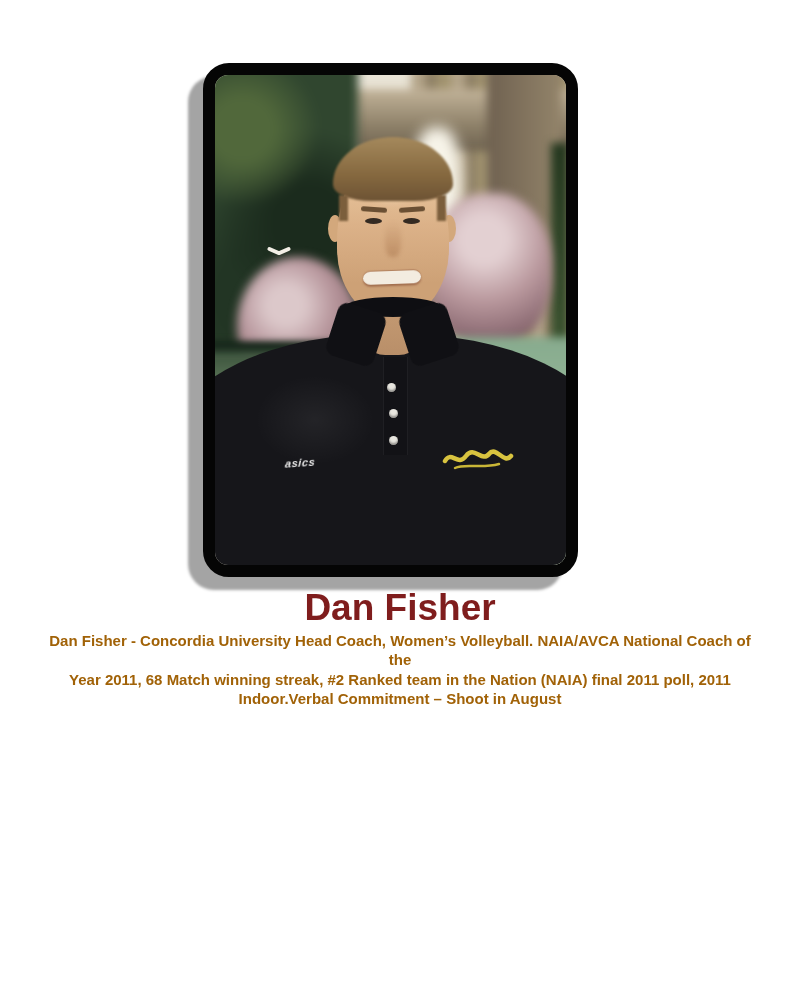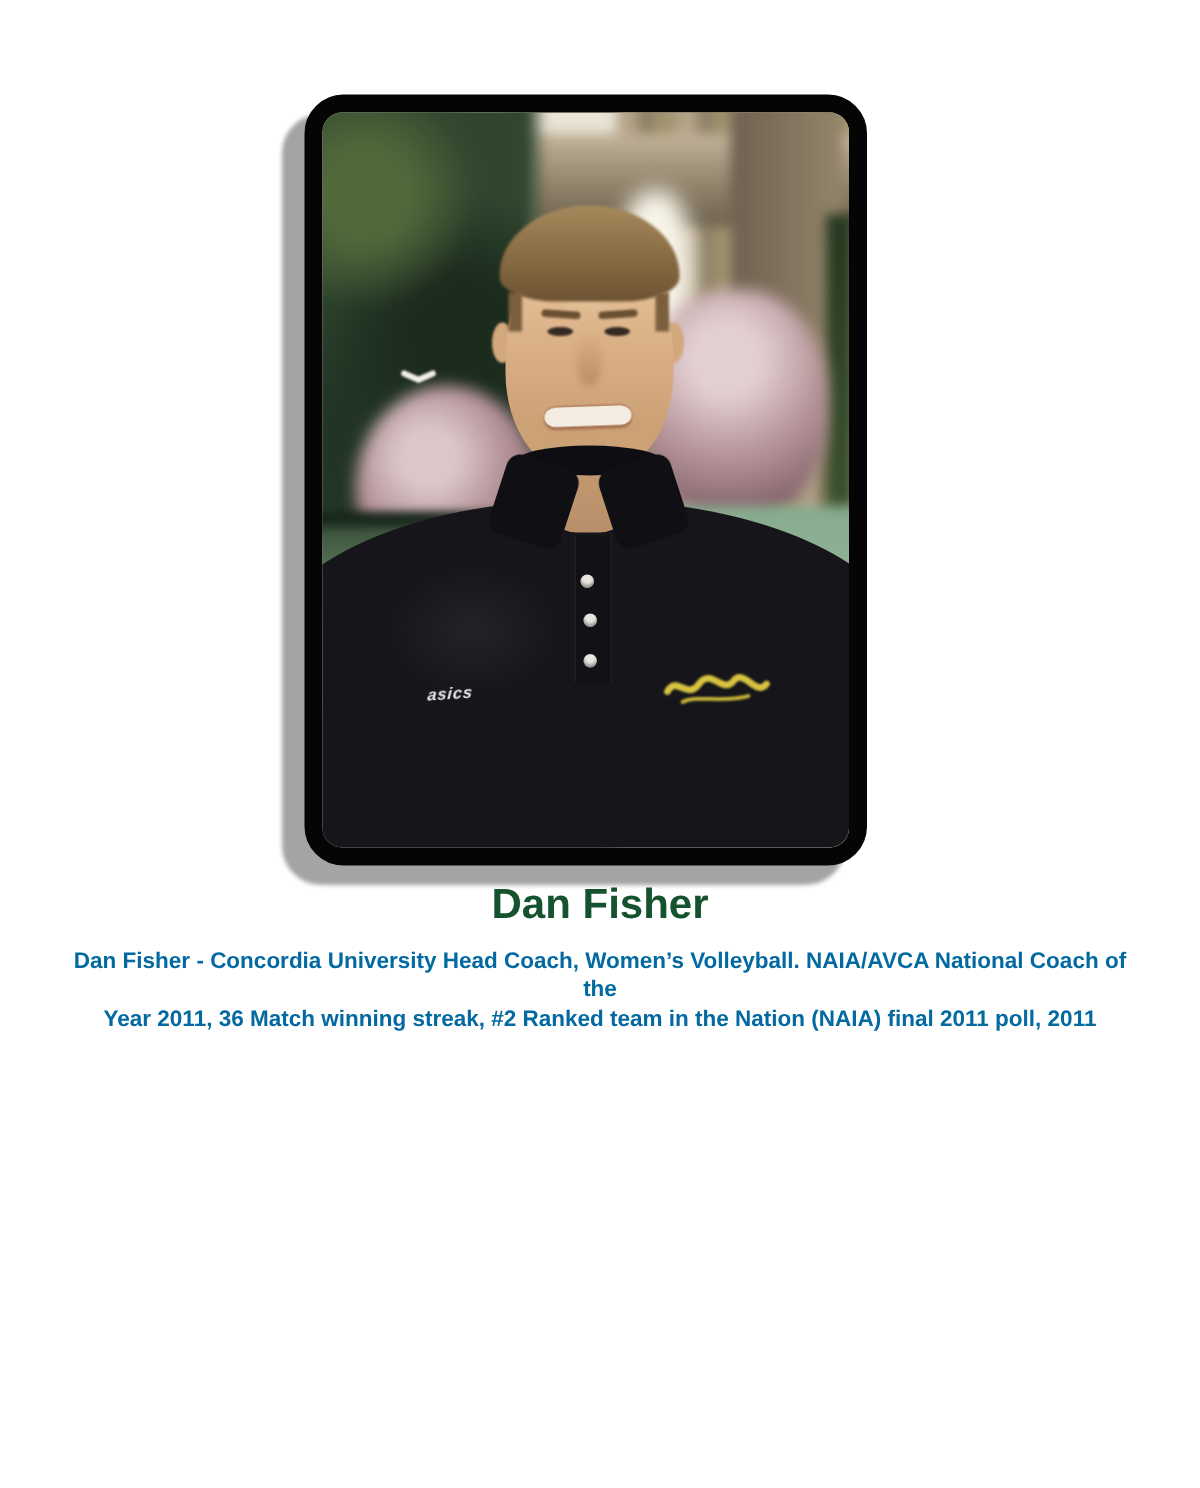--- a/index.html
+++ b/index.html
@@ -87,23 +87,23 @@
   .btn1{left:172px;top:308px;} .btn2{left:174px;top:334px;} .btn3{left:174px;top:361px;}
   .asics{left:70px;top:381px;width:50px;height:16px;color:#e9e9e9;
     font-size:11px;font-weight:bold;font-style:italic;letter-spacing:.5px;
     transform:skewX(-8deg) rotate(-4deg);filter:blur(.3px);}
   .team-logo{left:226px;top:370px;width:74px;height:30px;filter:blur(.7px);}
   .chest-sheen{left:40px;top:300px;width:120px;height:90px;border-radius:50%;
     background:radial-gradient(rgba(255,255,255,.06),rgba(255,255,255,0) 70%);}
 
   
   .title{position:absolute;top:587px;left:0;width:800px;text-align:center;
-    font-size:28px;font-weight:bold;color:#14532d;}
+    font-size:37px;font-weight:bold;color:#7f1d1d;}
   .caption{position:absolute;top:631px;left:40px;width:720px;text-align:center;
-    font-size:15px;font-weight:bold;color:#0369a1;line-height:19.3px;}
+    font-size:15px;font-weight:bold;color:#a16207;line-height:19.3px;}
 </style>
 </head>
 <body>
 
 <div class="stage">
 
   <div class="photo-frame">
     <div class="photo">
 
       <div class="colonnade"></div>
@@ -155,16 +155,17 @@
           <path d="M14 23 C24 18,40 24,58 19" stroke="#c9b637" stroke-width="2.5" fill="none" stroke-linecap="round"></path>
         </svg>
       </div>
     </div>
   </div>
 
   <div class="title">Dan Fisher</div>
 
   <div class="caption">
     <div>Dan Fisher - Concordia University Head Coach, Women’s Volleyball. NAIA/AVCA National Coach of the</div>
-    <div>Year 2011, 36 Match winning streak, #2 Ranked team in the Nation (NAIA) final 2011 poll, 2011</div>
+    <div>Year 2011, 68 Match winning streak, #2 Ranked team in the Nation (NAIA) final 2011 poll, 2011</div>
+    <div>Indoor.Verbal Commitment – Shoot in August</div>
   </div>
 
 </div>
 
 </body></html>

